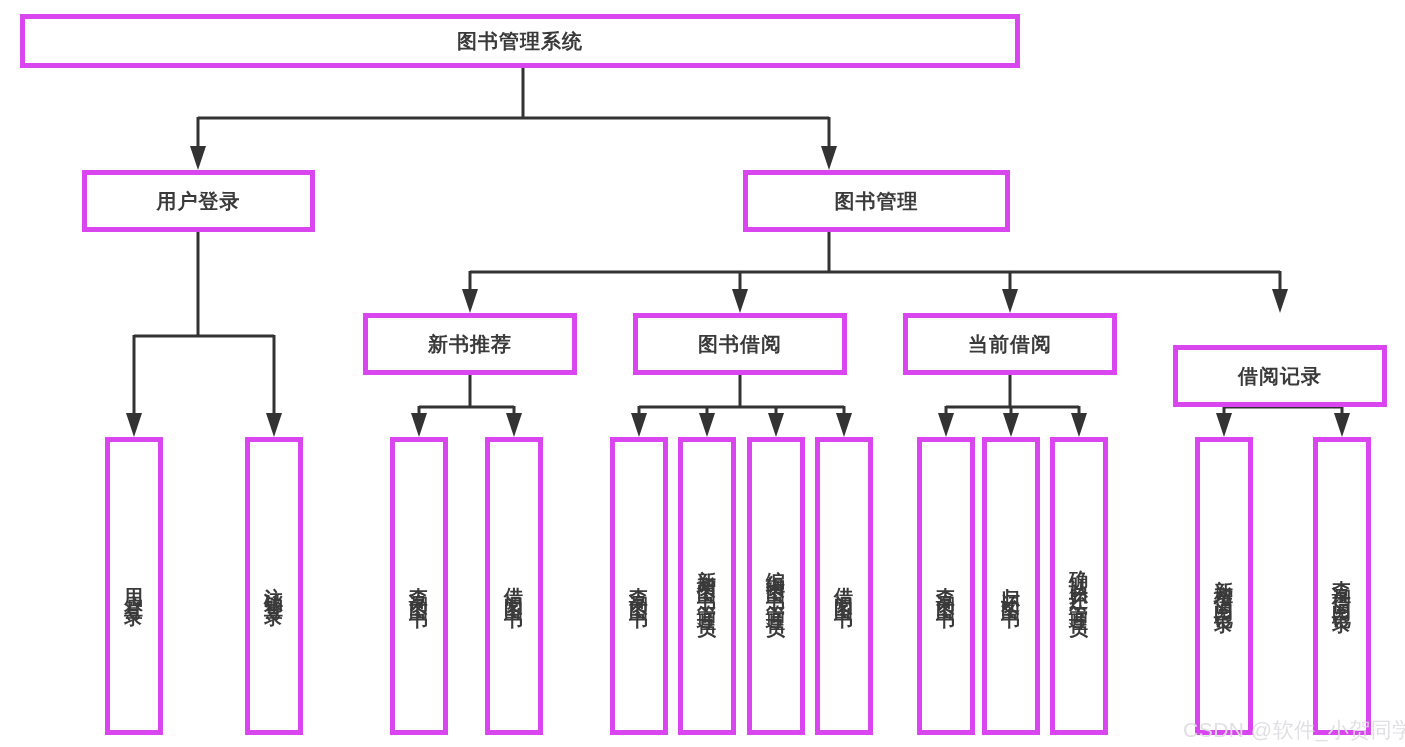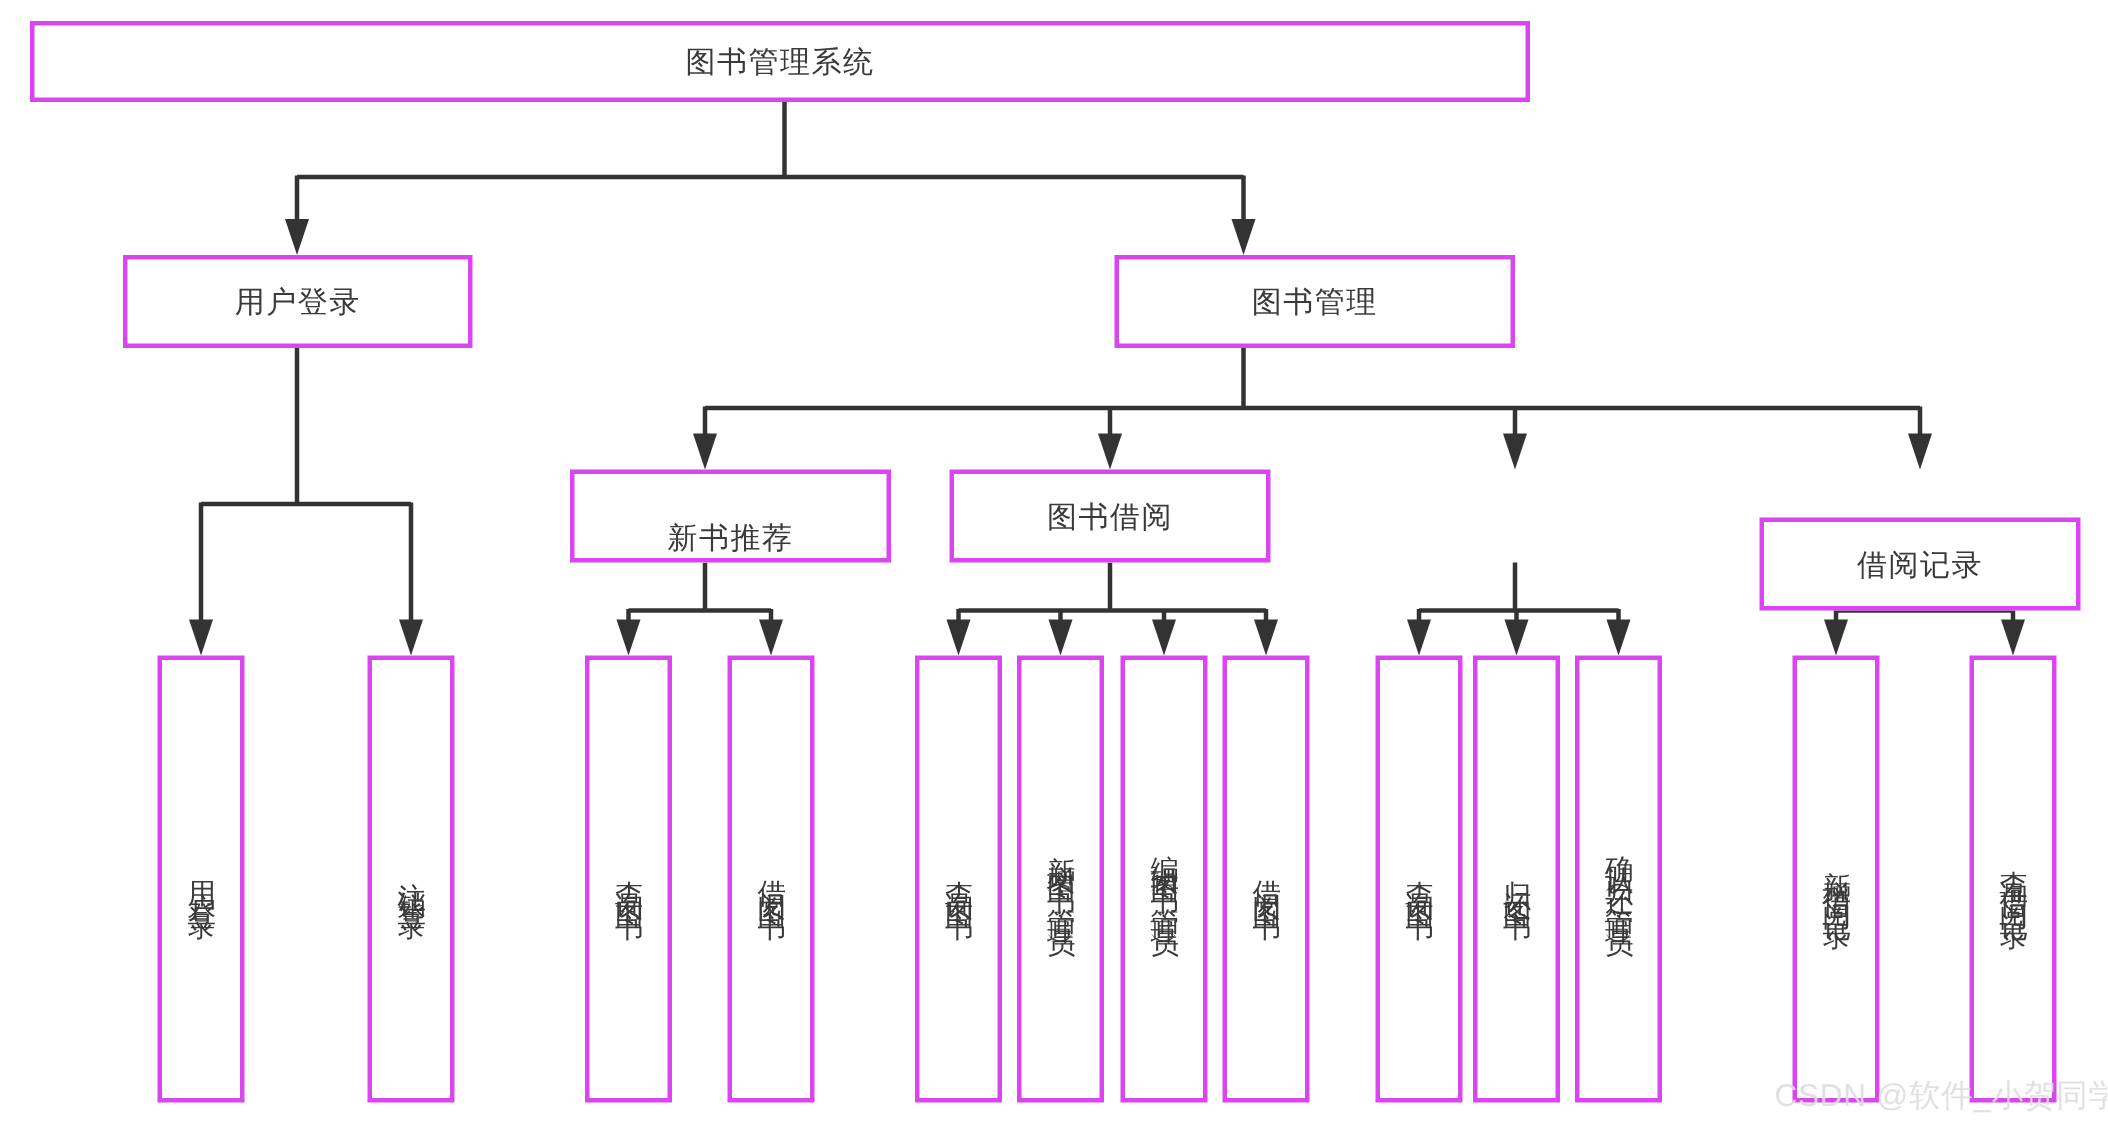--- a/index.html
+++ b/index.html
@@ -14,26 +14,27 @@
   }
   .connector-layer {
     position: absolute;
     left: 0; top: 0;
     width: 1405px; height: 747px;
     z-index: 1;
   }
   .box {
     position: absolute;
     box-sizing: border-box;
-    border: 3px solid #d946ef;
+    border: 5px solid #d946ef;
     background: #ffffff;
     display: flex;
     align-items: center;
     justify-content: center;
     z-index: 2;
+    font-weight: bold;
   }
   .hlabel {
     font-size: 20px;
     letter-spacing: 1px;
     color: #3a3a3a;
     white-space: nowrap;
   }
   .vlabel {
     writing-mode: vertical-rl;
     text-orientation: mixed;
@@ -42,21 +43,21 @@
     line-height: 1;
     color: #3a3a3a;
   }
   
   .n-root   { left: 20px;  top: 14px;  width: 1000px; height: 54px; }
   
   .n-login  { left: 82px;  top: 170px; width: 233px;  height: 62px; }
   .n-mgmt   { left: 743px; top: 170px; width: 267px;  height: 62px; }
   
   .lvl3     { top: 313px; width: 214px; height: 62px; }
-  .n-l3-0   { left: 380px; align-items: flex-end; }
+  .n-l3-0   { left: 363px; }
   .n-l3-1   { left: 633px; text-align: center; }
   .n-l3-2   { left: 903px; }
   .n-l3-3   { left: 1173px; margin-top: 32px; }
   
   .leaf     { top: 437px; width: 58px; height: 298px; }
   .lf-a0 { left: 105px; }  .lf-a1 { left: 245px; }
   .lf-b0 { left: 390px; }  .lf-b1 { left: 485px; }
   .lf-c0 { left: 610px; }  .lf-c1 { left: 678px; }  .lf-c2 { left: 747px; }  .lf-c3 { left: 815px; }
   .lf-d0 { left: 917px; }  .lf-d1 { left: 982px; }  .lf-d2 { left: 1050px; }
   .lf-e0 { left: 1195px; } .lf-e1 { left: 1313px; }
@@ -166,20 +167,23 @@
   <div class="box n-mgmt">
     <span class="hlabel">图书管理</span>
   </div>
 
   <div class="box lvl3 n-l3-0">
     <span class="hlabel">新书推荐</span>
   </div>
   <div class="box lvl3 n-l3-1">
     <span class="hlabel">图书借阅</span>
   </div>
+  <div class="box lvl3 n-l3-2">
+    <span class="hlabel">当前借阅</span>
+  </div>
   <div class="box lvl3 n-l3-3">
     <span class="hlabel">借阅记录</span>
   </div>
 
   <div class="box leaf lf-a0">
     <span class="vlabel">用户登录</span>
   </div>
   <div class="box leaf lf-a1">
     <span class="vlabel">注销登录</span>
   </div>

